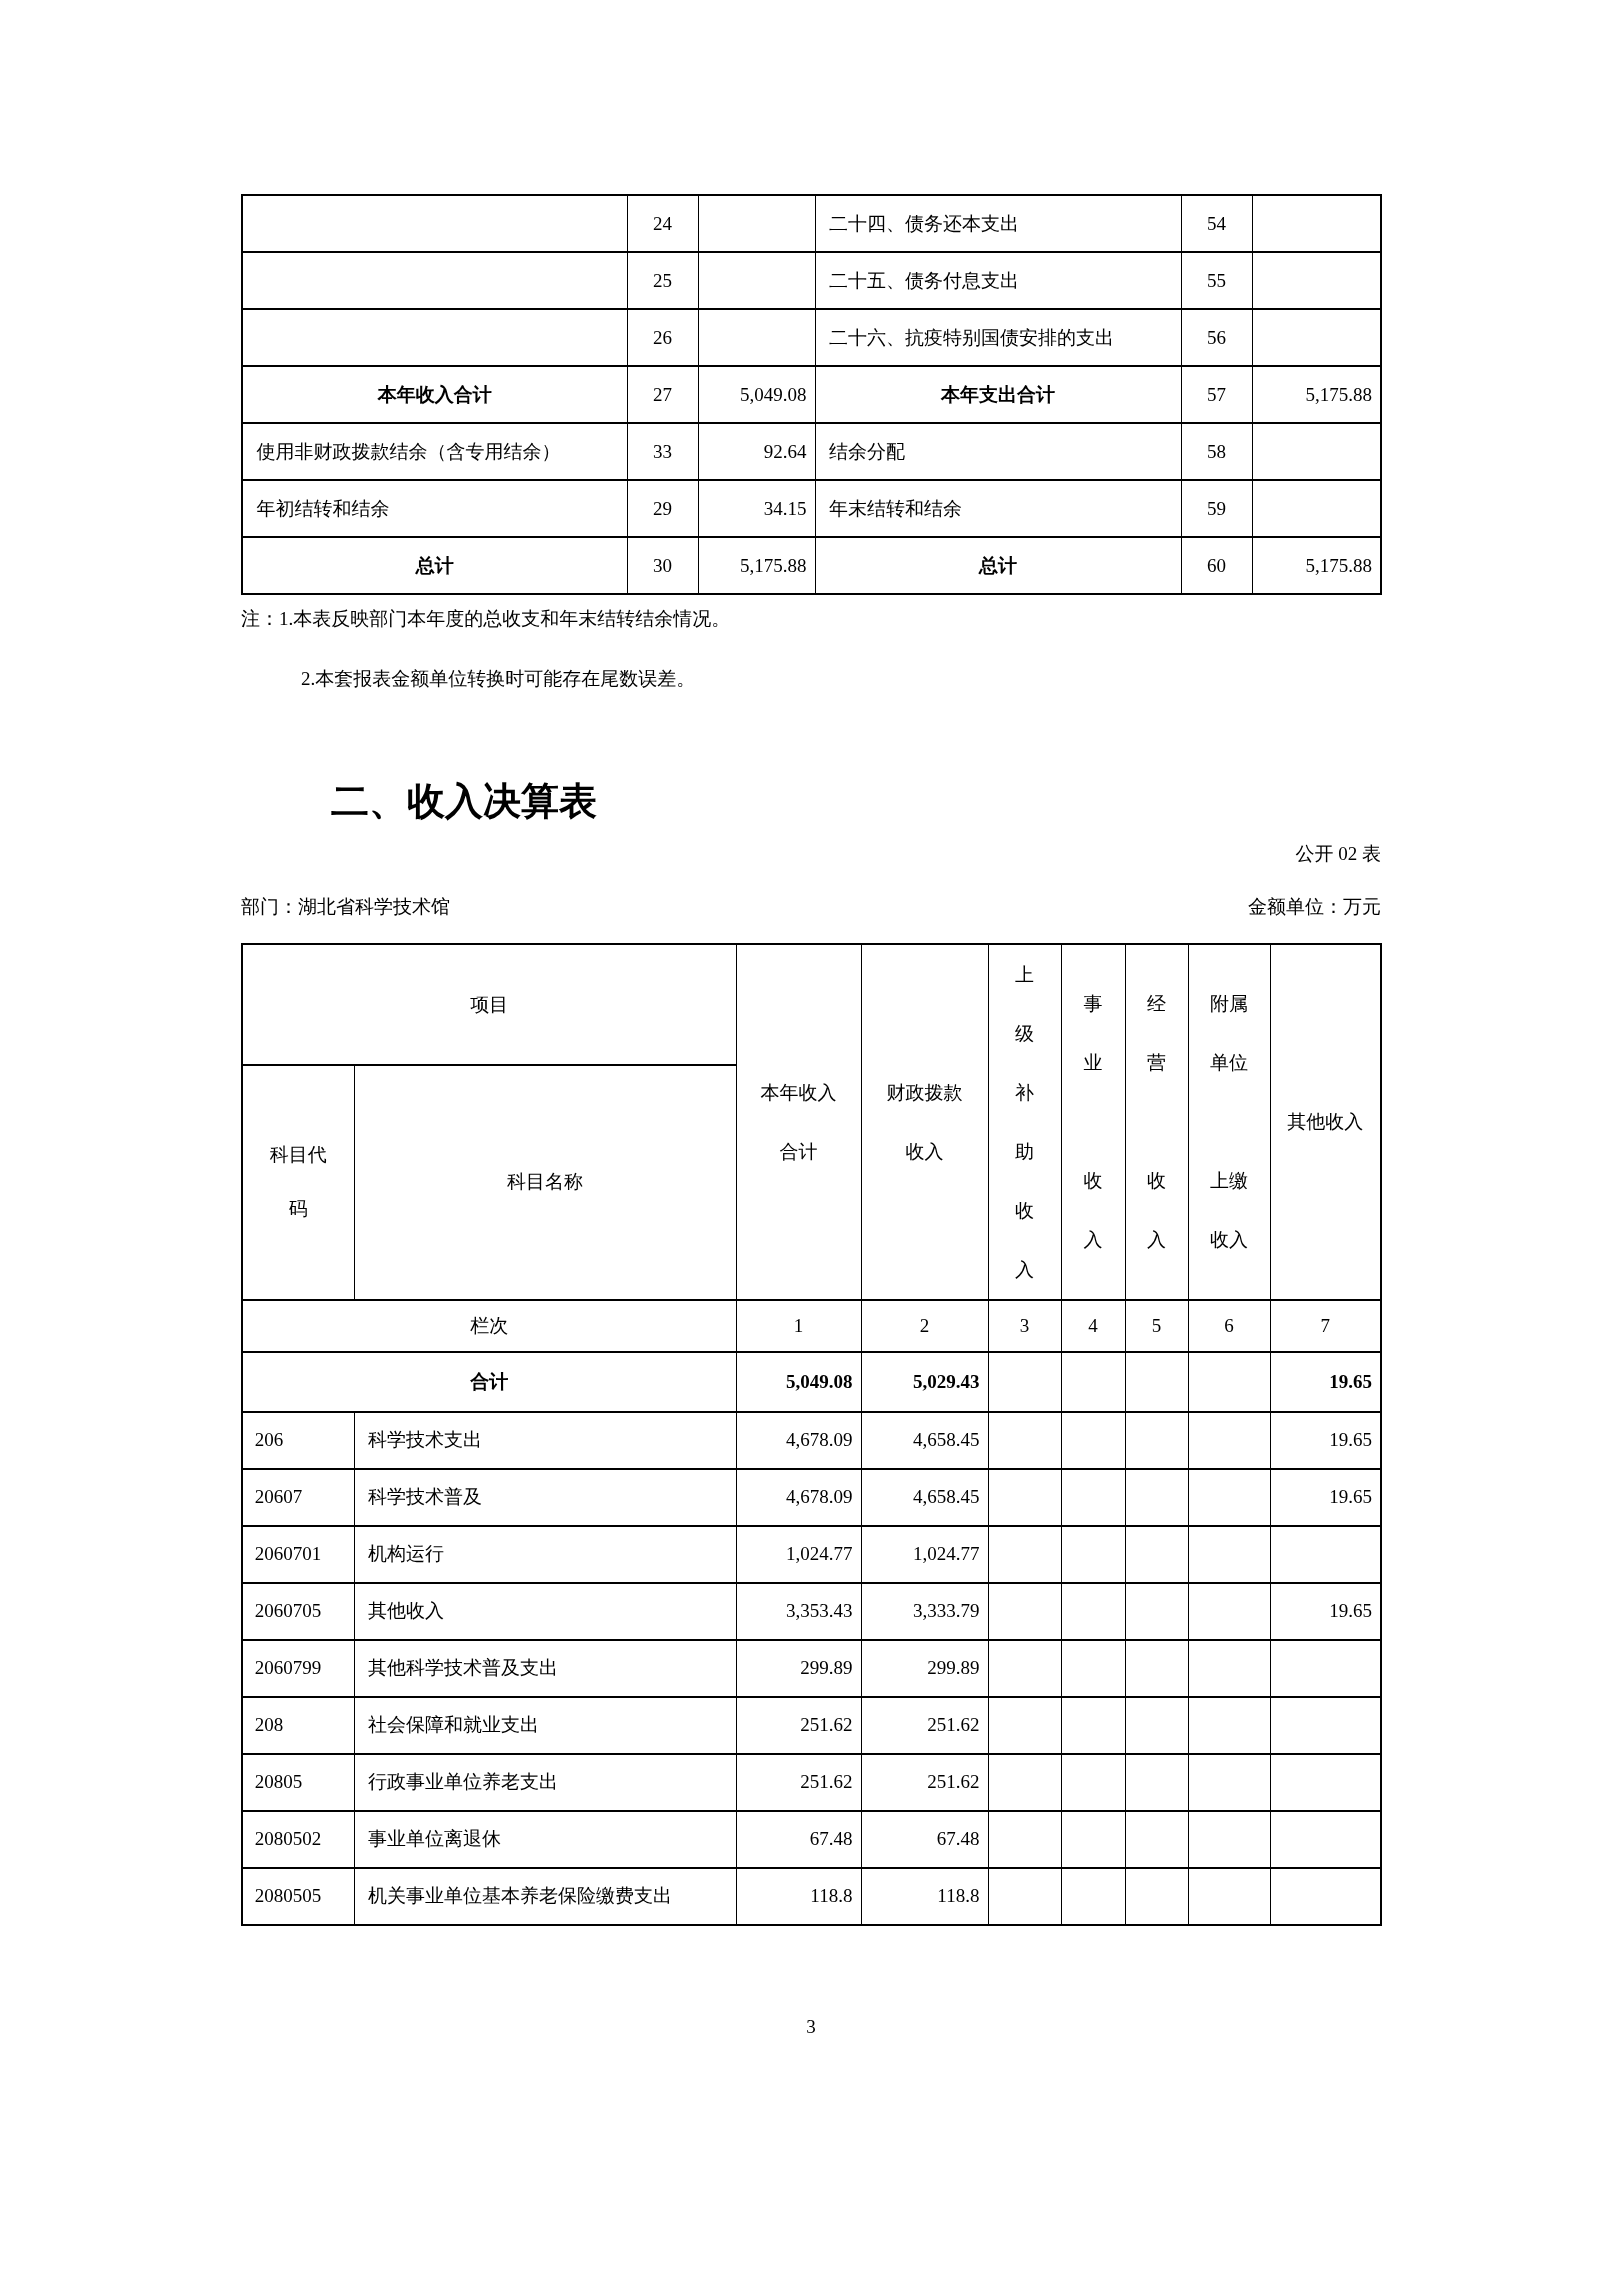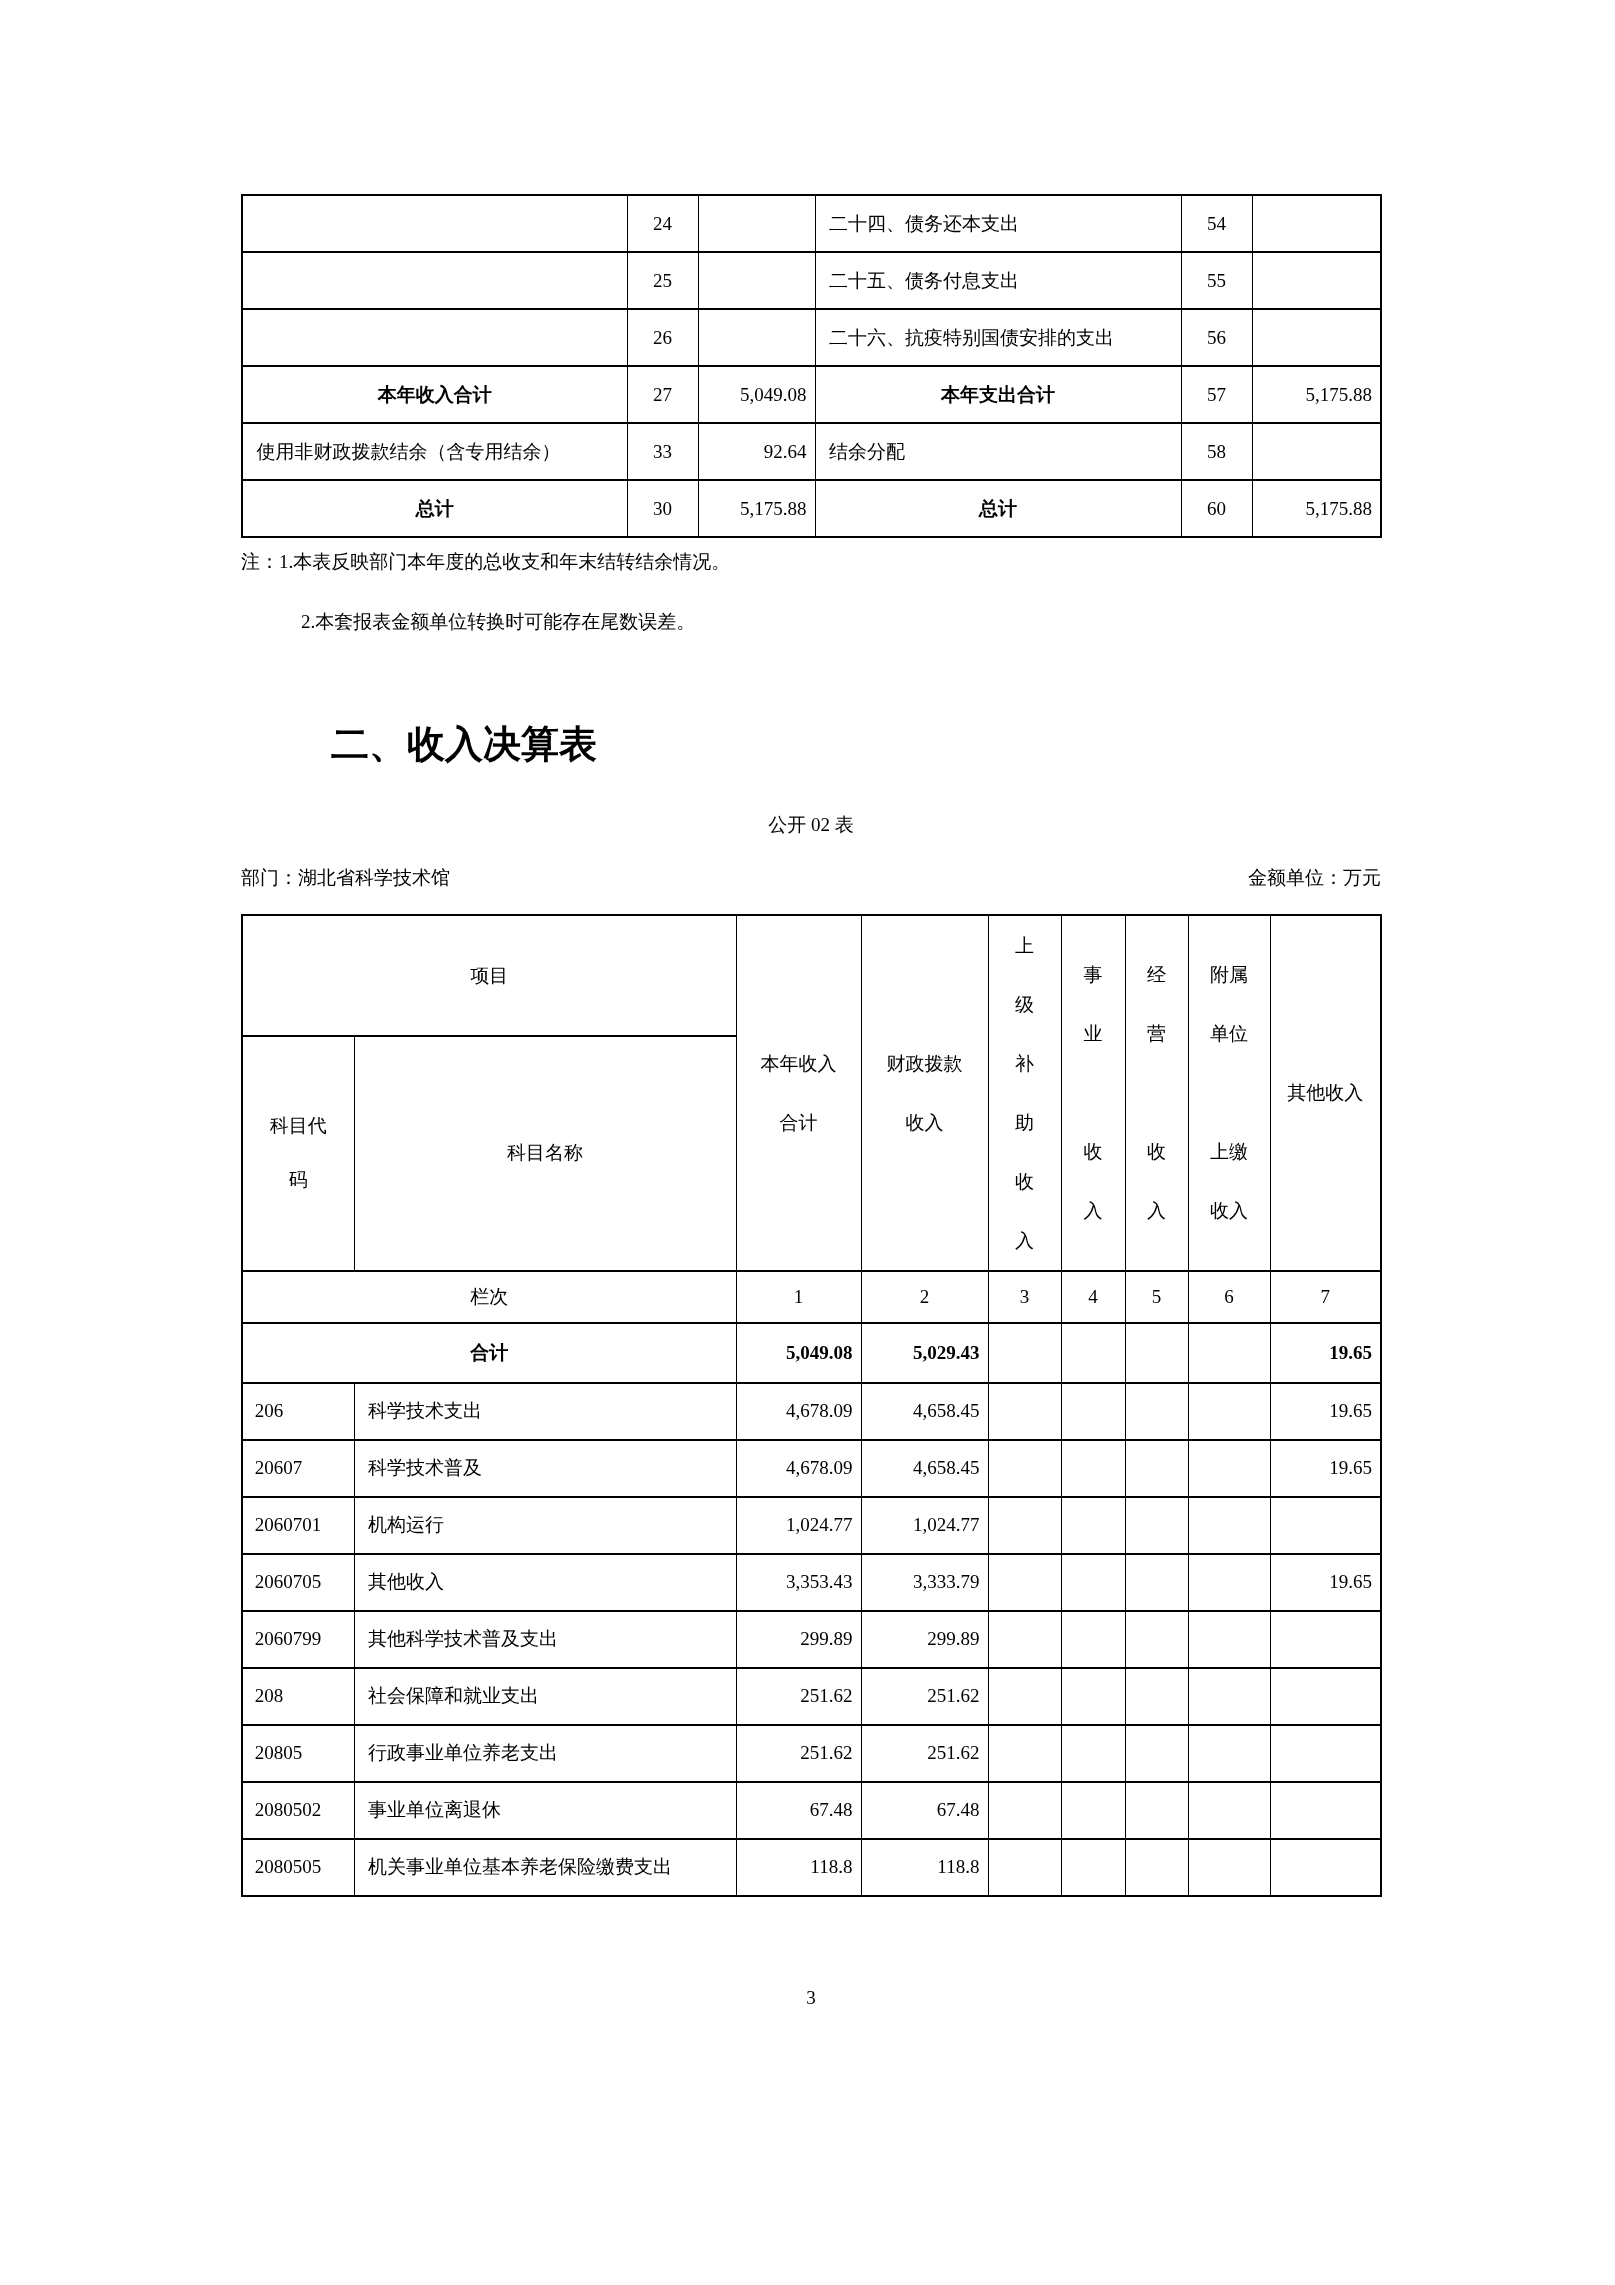--- a/index.html
+++ b/index.html
@@ -25,21 +25,21 @@
 
   .note { font-size: 19px; line-height: 23.5px; }
   .note1 { margin-top: 12px; }
   .note2 { margin-top: 36px; padding-left: 60px; }
 
   .section-title {
     margin-top: 86px; margin-left: 90px;
     font-family: "Liberation Sans", "DejaVu Sans", sans-serif;
     font-size: 38px; font-weight: bold; line-height: 51px;
   }
-  .pub-label { margin-top: 42px; text-align: center; font-size: 19px; }
+  .pub-label { margin-top: 14px; text-align: right; font-size: 19px; }
   .dept-line { margin-top: 27px; display: flex; justify-content: space-between; font-size: 19px; }
 
   .income { margin-top: 22.6px; }
   .inc td { height: 55px; }
   .hd { text-align: center; white-space: pre-line; line-height: 59px; }
   .hd-proj { height: 54px; line-height: 19px; }
   .hd-tall { height: 299px; }
   .hd-code { line-height: 54px; }
   .hd-name { line-height: 22px; }
   .rownum td { height: 50px; text-align: center; }
@@ -96,20 +96,28 @@
         <td class="boldc">本年支出合计</td>
         <td class="cen">57</td>
         <td class="amt">5,175.88</td>
       </tr>
       <tr>
         <td class="lab">使用非财政拨款结余（含专用结余）</td>
         <td class="cen">33</td>
         <td class="amt">92.64</td>
         <td class="lab">结余分配</td>
         <td class="cen">58</td>
+        <td class="amt"></td>
+      </tr>
+      <tr>
+        <td class="lab">年初结转和结余</td>
+        <td class="cen">29</td>
+        <td class="amt">34.15</td>
+        <td class="lab">年末结转和结余</td>
+        <td class="cen">59</td>
         <td class="amt"></td>
       </tr>
       <tr>
         <td class="boldc">总计</td>
         <td class="cen">30</td>
         <td class="amt">5,175.88</td>
         <td class="boldc">总计</td>
         <td class="cen">60</td>
         <td class="amt">5,175.88</td>
       </tr>

